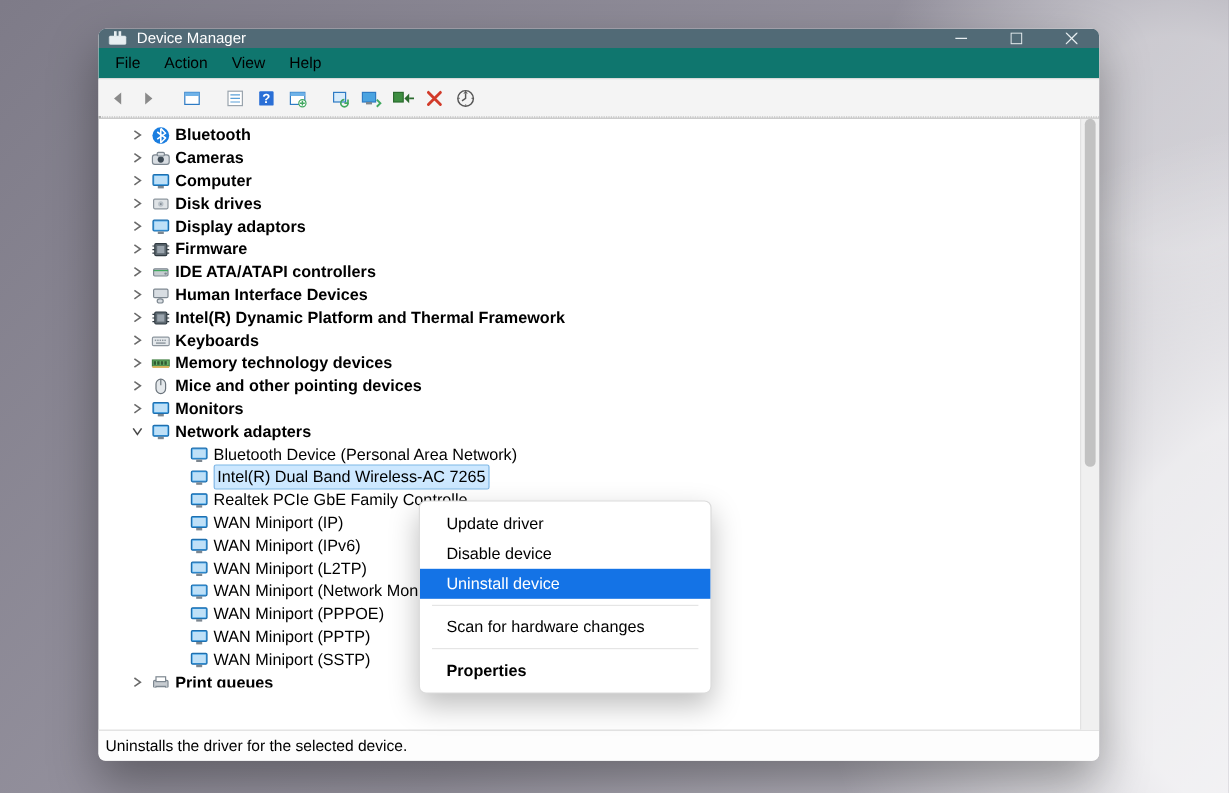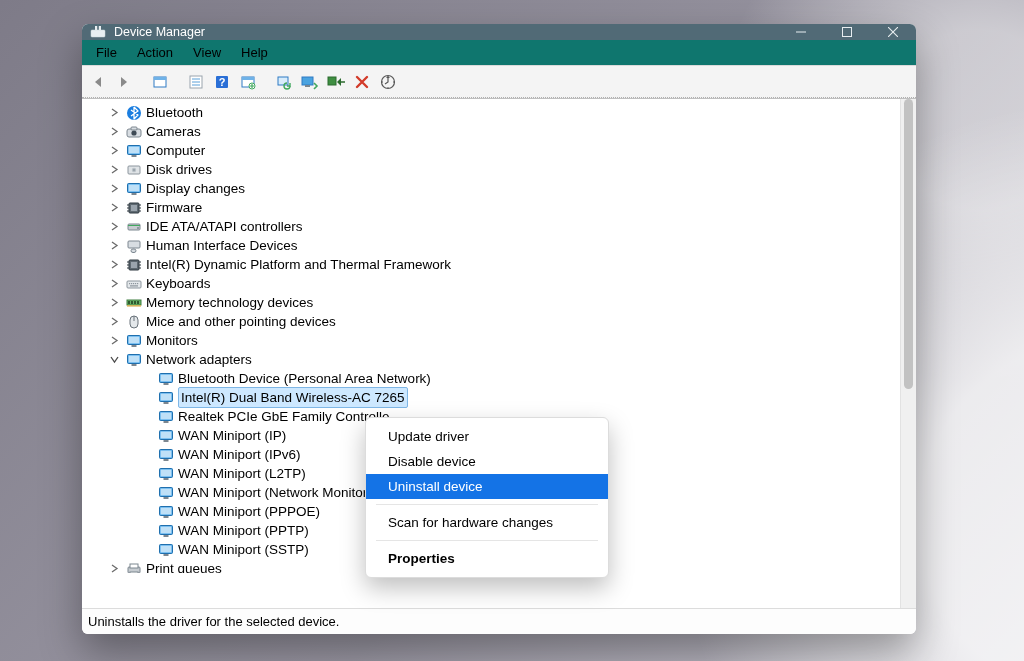--- a/index.html
+++ b/index.html
@@ -58,21 +58,21 @@
     flex: 1; overflow: hidden; padding: 4px 0 4px 0;
     font-size: 13.5px; line-height: 19px;
   }
   .scrollbar { width: 16px; background:#f0f0f0; position:relative; border-left:1px solid #e2e2e2;}
   .scrollbar .thumb { position:absolute; left:3px; right:3px; top:0; height:290px; background:#c2c2c2; border-radius:5px;}
 
   .node { display:flex; align-items:center; height:19px; white-space:nowrap; padding-left: 0;}
   .node .tw { width: 14px; text-align:center; color:#6b6b6b; font-size:10px; user-select:none;}
   .node .ic { width: 16px; height: 16px; margin: 0 4px 0 2px; display:flex; align-items:center; justify-content:center; flex-shrink:0;}
   .node .lbl.sel { background:#cde8ff; border:1px solid #7fb7e6; padding: 0 2px; border-radius:2px;}
-  .indent1 { padding-left: 28px; }
+  .indent1 { padding-left: 28px; font-weight: bold; }
   .indent2 { padding-left: 60px; }
 
   
   .statusbar { height: 26px; border-top: 1px solid #dcdcdc; background:#fdfdfd; display:flex; align-items:center; padding: 0 6px; font-size: 13px;}
 
   
   .ctxmenu {
     position: absolute;
     background: #fff;
     border: 1px solid #dcdcdc;
@@ -299,21 +299,21 @@
                 <path d="M2 1 L7 4.5 L2 8" fill="none" stroke="#6b6b6b" stroke-width="1.3"></path>
               </svg>
             </span>
             <span class="ic">
               <svg width="16" height="16" viewBox="0 0 16 16">
                 <rect x="1.5" y="2.5" width="13" height="9" rx="1" fill="#3aa0e8" stroke="#1f6fae"></rect>
                 <rect x="2.5" y="3.5" width="11" height="7" fill="#bfe0f7"></rect>
                 <rect x="5.5" y="12" width="5" height="2" fill="#7d8790"></rect>
               </svg>
             </span>
-            <span class="lbl">Display changes</span>
+            <span class="lbl">Display adaptors</span>
           </div>
           <div class="node indent1">
             <span class="tw">
               <svg width="9" height="9" viewBox="0 0 9 9">
                 <path d="M2 1 L7 4.5 L2 8" fill="none" stroke="#6b6b6b" stroke-width="1.3"></path>
               </svg>
             </span>
             <span class="ic">
               <svg width="16" height="16" viewBox="0 0 16 16">
                 <rect x="3" y="3" width="10" height="10" rx="1" fill="#5f6a72" stroke="#2f3940"></rect>
@@ -598,21 +598,21 @@
         <div class="thumb"></div>
       </div>
     </div>
 
     <div class="statusbar">
       <span>Uninstalls the driver for the selected device.</span>
     </div>
 
   </div>
 
-  <div class="ctxmenu" id="ctxmenu" style="left: 365px; top: 417px;">
+  <div class="ctxmenu" id="ctxmenu" style="left: 349px; top: 417px;">
       <div class="mi"><span>Update driver</span></div>
       <div class="mi"><span>Disable device</span></div>
       <div class="mi hl"><span>Uninstall device</span></div>
       <div class="msep"></div>
       <div class="mi"><span>Scan for hardware changes</span></div>
       <div class="msep"></div>
       <div class="mi bold"><span>Properties</span></div>
     </div>
 
 </div>

